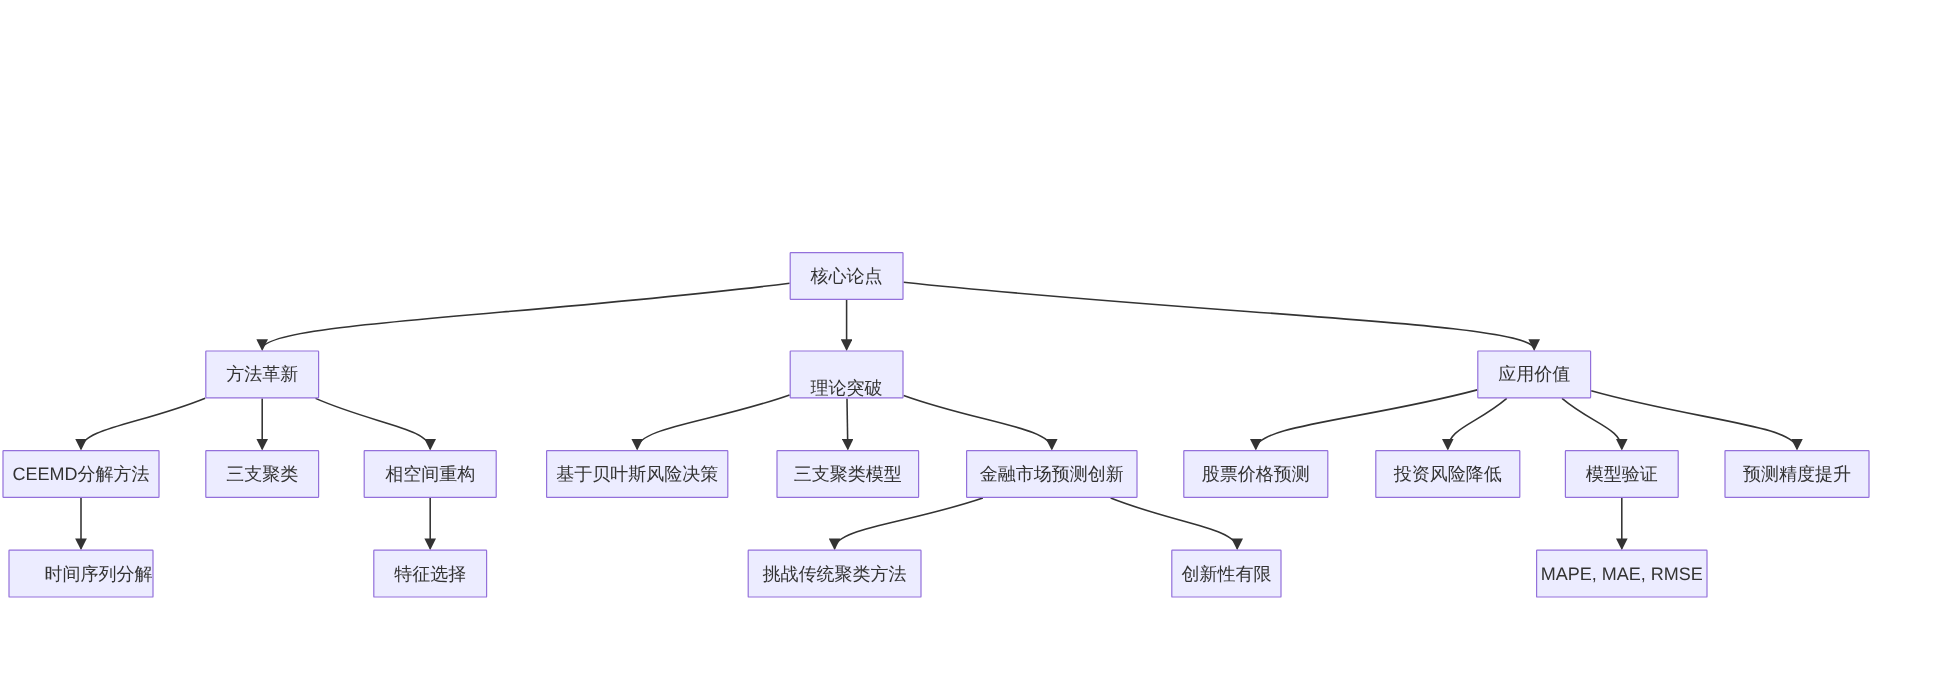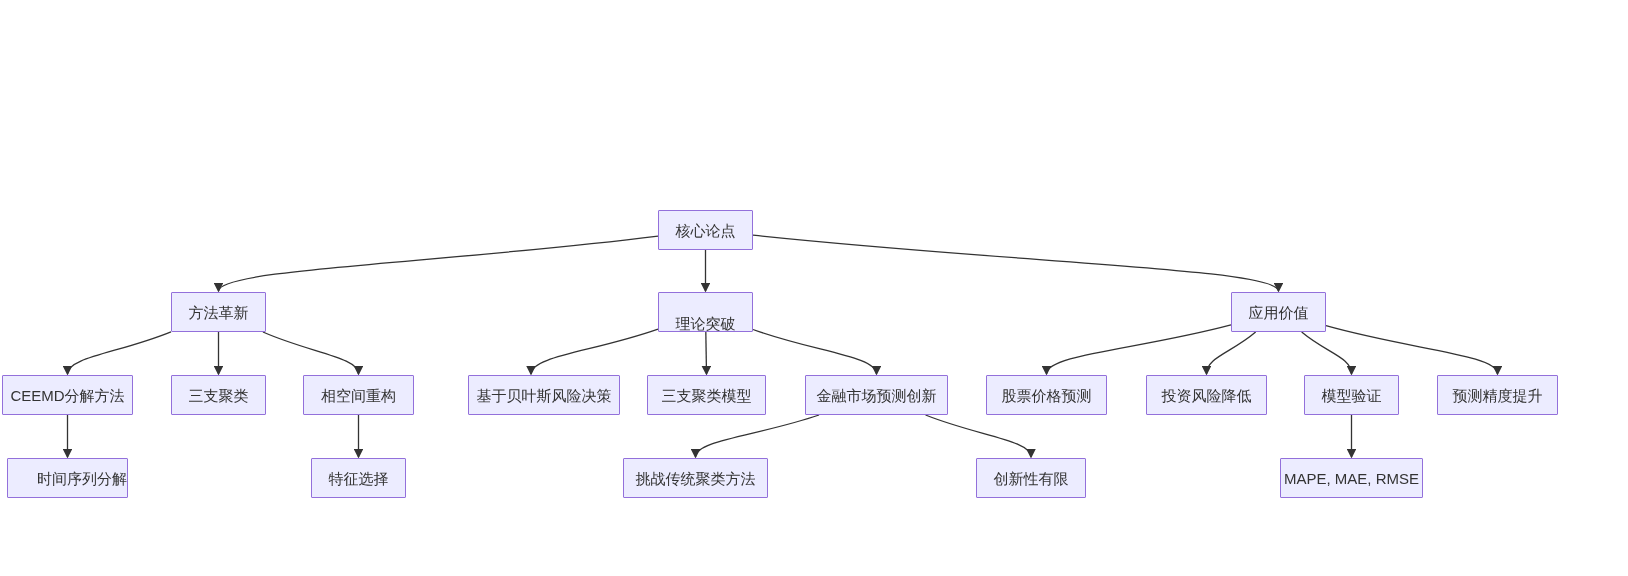--- a/index.html
+++ b/index.html
@@ -91,21 +91,21 @@
       </div>
       <div class="node" style="left: 2px; top: 375px; width: 131px;">
         <span>CEEMD分解方法</span>
       </div>
       <div class="node" style="left: 171px; top: 375px; width: 95px;">
         <span>三支聚类</span>
       </div>
       <div class="node" style="left: 303px; top: 375px; width: 111px;">
         <span>相空间重构</span>
       </div>
-      <div class="node" style="left: 455px; top: 375px; width: 152px; margin-left: 13px;">
+      <div class="node" style="left: 455px; top: 375px; width: 152px;">
         <span>基于贝叶斯风险决策</span>
       </div>
       <div class="node" style="left: 647px; top: 375px; width: 119px;">
         <span>三支聚类模型</span>
       </div>
       <div class="node" style="left: 805px; top: 375px; width: 143px;">
         <span>金融市场预测创新</span>
       </div>
       <div class="node" style="left: 986px; top: 375px; width: 121px;">
         <span>股票价格预测</span>
@@ -121,20 +121,20 @@
       </div>
       <div class="node" style="left: 7px; top: 458px; width: 121px; justify-content: flex-end;">
         <span>时间序列分解</span>
       </div>
       <div class="node" style="left: 311px; top: 458px; width: 95px;">
         <span>特征选择</span>
       </div>
       <div class="node" style="left: 623px; top: 458px; width: 145px; justify-content: center;">
         <span>挑战传统聚类方法</span>
       </div>
-      <div class="node" style="left: 976px; top: 458px; width: 110px;">
+      <div class="node" style="left: 976px; top: 458px; width: 92px;">
         <span>创新性有限</span>
       </div>
       <div class="node" style="left: 1280px; top: 458px; width: 143px;">
         <span>MAPE, MAE, RMSE</span>
       </div>
     </div>
 </div>
 
 </body></html>

